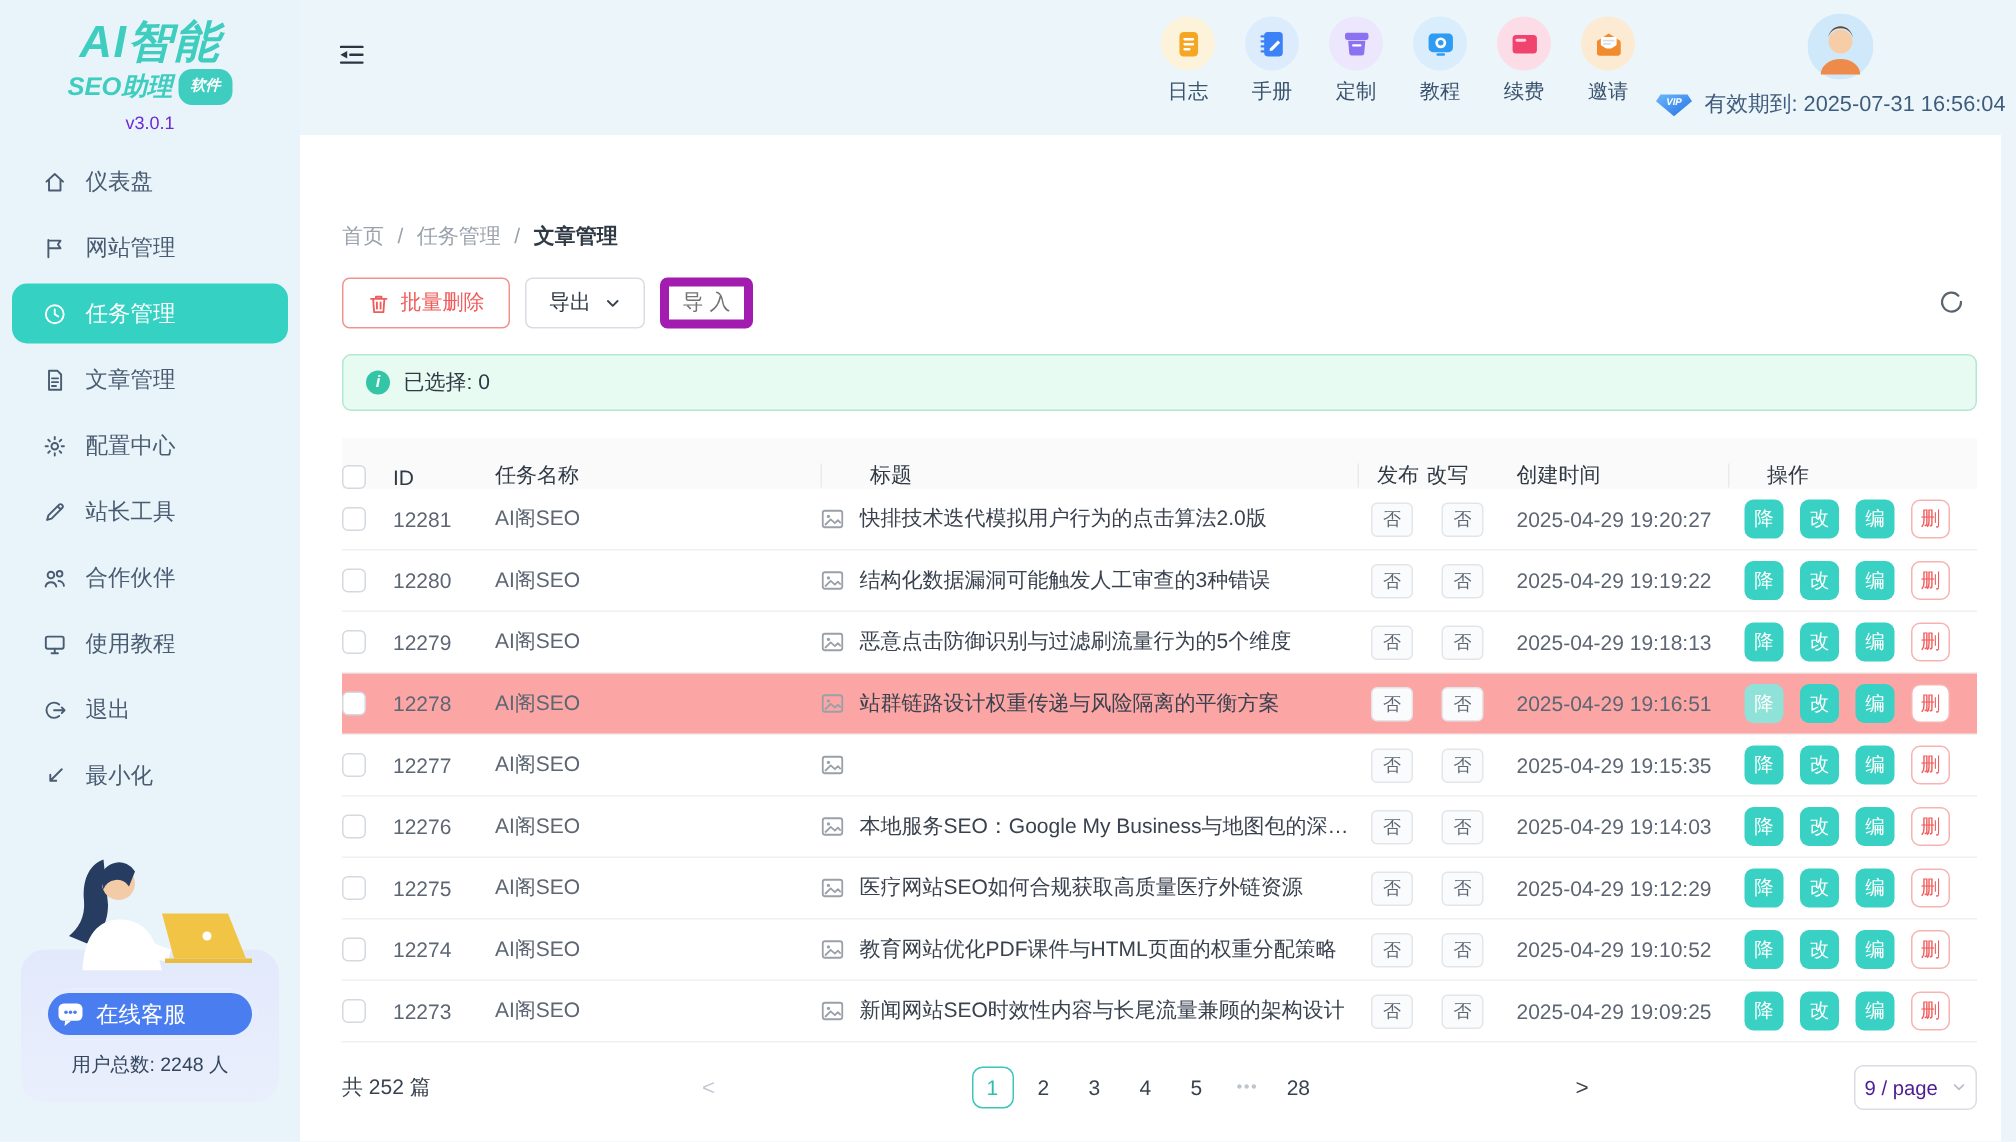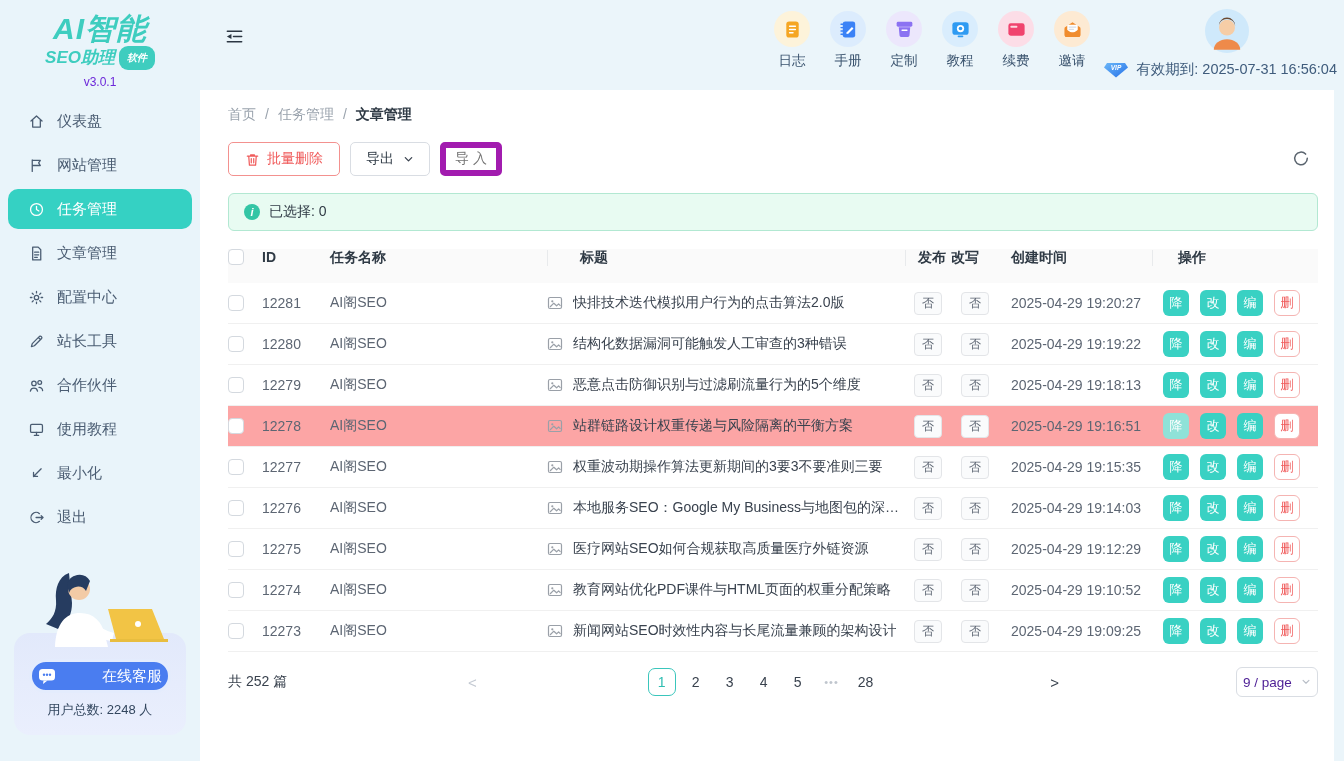--- a/index.html
+++ b/index.html
@@ -20,54 +20,54 @@
     border-radius:10px;color:#4a5c72;font-size:15px;cursor:pointer;}
   .side-item .s-ico{display:flex;align-items:center;}
   .side-item.active{background:#35d1c3;color:#fff;}
   .s-ico svg{stroke:currentColor;fill:none;stroke-width:1.5;stroke-linecap:round;stroke-linejoin:round;}
 
   
   .service{position:absolute;left:0;bottom:0;width:200px;height:200px;}
   .service-card{position:absolute;left:14px;right:14px;bottom:26px;height:102px;border-radius:16px;
     background:linear-gradient(180deg,#e2e9fb,#eaeffd);}
   .illus{position:absolute;left:22px;bottom:114px;z-index:1;}
-  .cs-btn{position:relative;z-index:2;display:flex;align-items:center;justify-content:space-between;gap:8px;
+  .cs-btn{position:relative;z-index:2;display:flex;align-items:center;justify-content:flex-start;gap:8px;
     width:142px;height:34px;margin:26px auto 0 auto;border-radius:17px;border:3px solid rgba(255,255,255,.85);
     background:#4a7df0;color:#fff;font-size:15px;cursor:pointer;}
   .cs-users{position:relative;z-index:2;text-align:center;margin-top:8px;font-size:13px;color:#33475f;}
 
   
   .topbar{position:absolute;left:200px;top:0;width:1144px;height:90px;}
   .collapse-btn{position:absolute;left:25px;top:27px;background:none;border:none;padding:0;cursor:pointer;}
   .quick-icons{position:absolute;left:570px;top:11px;display:flex;}
   .qi{width:44px;margin-right:12px;display:flex;flex-direction:column;align-items:center;cursor:pointer;}
   .qi-circle{width:36px;height:36px;border-radius:50%;display:flex;align-items:center;justify-content:center;}
   .qi-label{margin-top:5px;font-size:13.5px;color:#3a536e;}
   .avatar{position:absolute;left:1005px;top:9px;width:44px;height:44px;border:none;background:none;padding:0;cursor:pointer;}
   .vip-row{position:absolute;right:7px;top:60px;display:flex;align-items:center;gap:7px;font-size:14.5px;color:#3f5c7c;}
 
   
   .content{position:absolute;left:200px;top:90px;width:1134px;height:671px;background:#fff;padding:0 16px 0 28px;}
-  .breadcrumb{padding-top:16px;display:flex;gap:9px;font-size:14px;color:#9aa3ad;}
+  .breadcrumb{padding-top:16px;display:flex;gap:9px;font-size:14px;color:#9aa3ad;margin-top:43px;}
   .bc-link{cursor:pointer;}
   .bc-current{color:#2f3a45;font-weight:600;}
   .toolbar{margin-top:18px;display:flex;align-items:center;}
   .btn{height:34px;border-radius:5px;background:#fff;font-size:14px;display:inline-flex;align-items:center;justify-content:center;cursor:pointer;}
   .btn-del{width:112px;border:1px solid #f3918f;color:#f05b5b;gap:7px;}
   .btn-export{width:80px;border:1px solid #d9dde3;color:#2f3a45;gap:9px;margin-left:10px;font-family:Liberation Serif, serif;}
   .btn-import{width:62px;border:6px solid #a21caf;color:#737373;margin-left:10px;}
   .refresh-btn{margin-left:auto;margin-right:8px;background:none;border:none;padding:0;cursor:pointer;display:flex;}
   .alert{margin-top:17px;height:38px;background:#e8fbf2;border:1px solid #b2e8d2;border-radius:6px;
     display:flex;align-items:center;gap:9px;padding-left:15px;font-size:14px;color:#2f3a45;}
   .info-dot{width:16px;height:16px;border-radius:50%;background:#33c5a5;color:#fff;font-size:11px;font-weight:700;
     display:flex;align-items:center;justify-content:center;font-style:italic;}
 
   
   .table{margin-top:18px;width:1090px;font-size:14px;}
-  .thead{display:flex;align-items:flex-start;height:34px;background:#fafafa;font-weight:700;color:#2f3a45;}
+  .thead{display:flex;align-items:flex-end;height:34px;background:#fafafa;font-weight:400;color:#2f3a45;}
   .trow{display:flex;align-items:center;height:41px;border-bottom:1px solid #f0f0f0;}
   .trow.hl{background:#fca5a5;}
   .col-cb{width:34px;display:flex;align-items:center;}
   .col-id{width:68px;}
   .col-task{width:217px;}
   .col-title{flex:1;display:flex;align-items:center;gap:10px;min-width:0;}
   .col-pub{width:46px;display:flex;align-items:center;}
   .col-rew{width:48px;display:flex;align-items:center;}
   .col-created{width:153px;padding-left:12px;}
   .col-act{width:166px;display:flex;align-items:center;gap:11px;padding-left:11px;}
@@ -182,32 +182,32 @@
             <svg width="17" height="17" viewBox="0 0 20 20">
               <rect x="3" y="4" width="14" height="9.5" rx="1.5"></rect>
               <path d="M7.5 17 H12.5 M10 13.5 V17"></path>
             </svg>
           </span>
         <span>使用教程</span>
       </div>
       <div class="side-item">
         <span class="s-ico">
             <svg width="17" height="17" viewBox="0 0 20 20">
+              <path d="M13.5 5.5 A6 6 0 1 0 13.5 14.5 M9.5 10 H17.5 M15.5 7.8 L17.7 10 L15.5 12.2"></path>
+            </svg>
+          </span>
+        <span>退出</span>
+      </div>
+      <div class="side-item">
+        <span class="s-ico">
+            <svg width="17" height="17" viewBox="0 0 20 20">
               <path d="M15.5 4.5 L6.5 13.5 M6.5 8.8 V13.5 H11.2"></path>
             </svg>
           </span>
         <span>最小化</span>
-      </div>
-      <div class="side-item">
-        <span class="s-ico">
-            <svg width="17" height="17" viewBox="0 0 20 20">
-              <path d="M13.5 5.5 A6 6 0 1 0 13.5 14.5 M9.5 10 H17.5 M15.5 7.8 L17.7 10 L15.5 12.2"></path>
-            </svg>
-          </span>
-        <span>退出</span>
       </div>
     </nav>
 
     <div class="service">
       <div class="service-card">
         <button class="cs-btn">
           <span style="display:flex;">
             <svg width="18" height="16" viewBox="0 0 18 16">
                 <rect x="1" y="1" width="16" height="11.5" rx="3.5" fill="#fff"></rect>
                 <circle cx="6" cy="6.8" r="1.2" fill="#4a7df0"></circle>
@@ -528,21 +528,20 @@
     <div class="col-id cell-muted">12277</div>
     <div class="col-task cell-muted">AI阁SEO</div>
     <div class="col-title">
       <span style="display:flex;flex:none;">
         <svg width="16" height="16" viewBox="0 0 16 16">
                   <rect x="1.5" y="2.5" width="13" height="11" rx="1.5" stroke="#9aa0a8" fill="none" stroke-width="1.2"></rect>
                   <circle cx="5.3" cy="6.3" r="1.1" fill="#9aa0a8"></circle>
                   <path d="M3 12 L6.8 8.2 L9.6 10.8 L11.6 8.8 L13.5 10.8" stroke="#9aa0a8" fill="none" stroke-width="1.2" stroke-linejoin="round"></path>
                 </svg>
       </span>
-      <span class="title-text">权重波动期操作算法更新期间的3要3不要准则三要</span>
     </div>
     <div class="col-pub">
               <span class="tag">否</span>
             </div>
     <div class="col-rew">
               <span class="tag">否</span>
             </div>
     <div class="col-created cell-muted">2025-04-29 19:15:35</div>
     <div class="col-act">
               <button class="act-btn act-teal">降</button>

